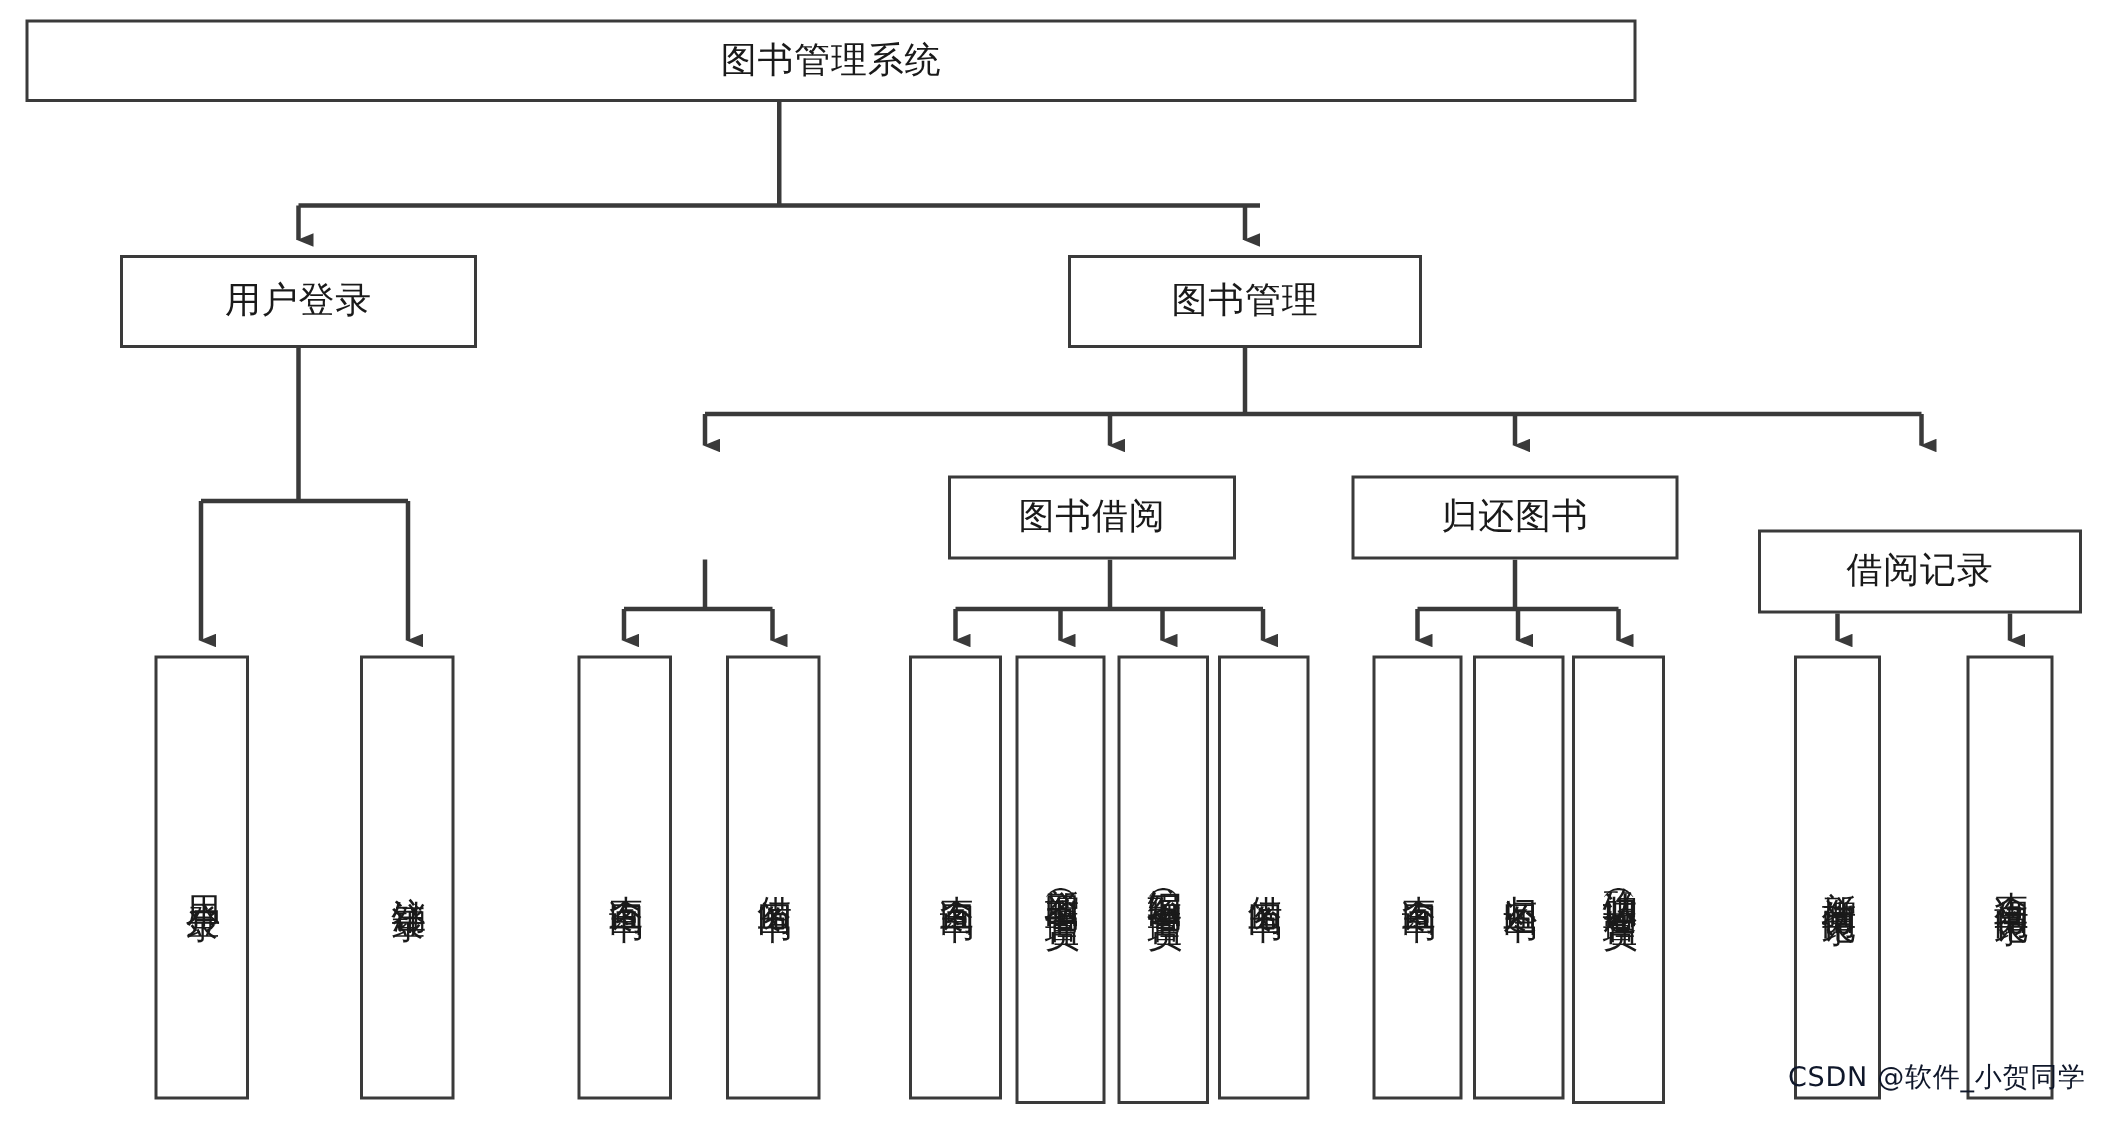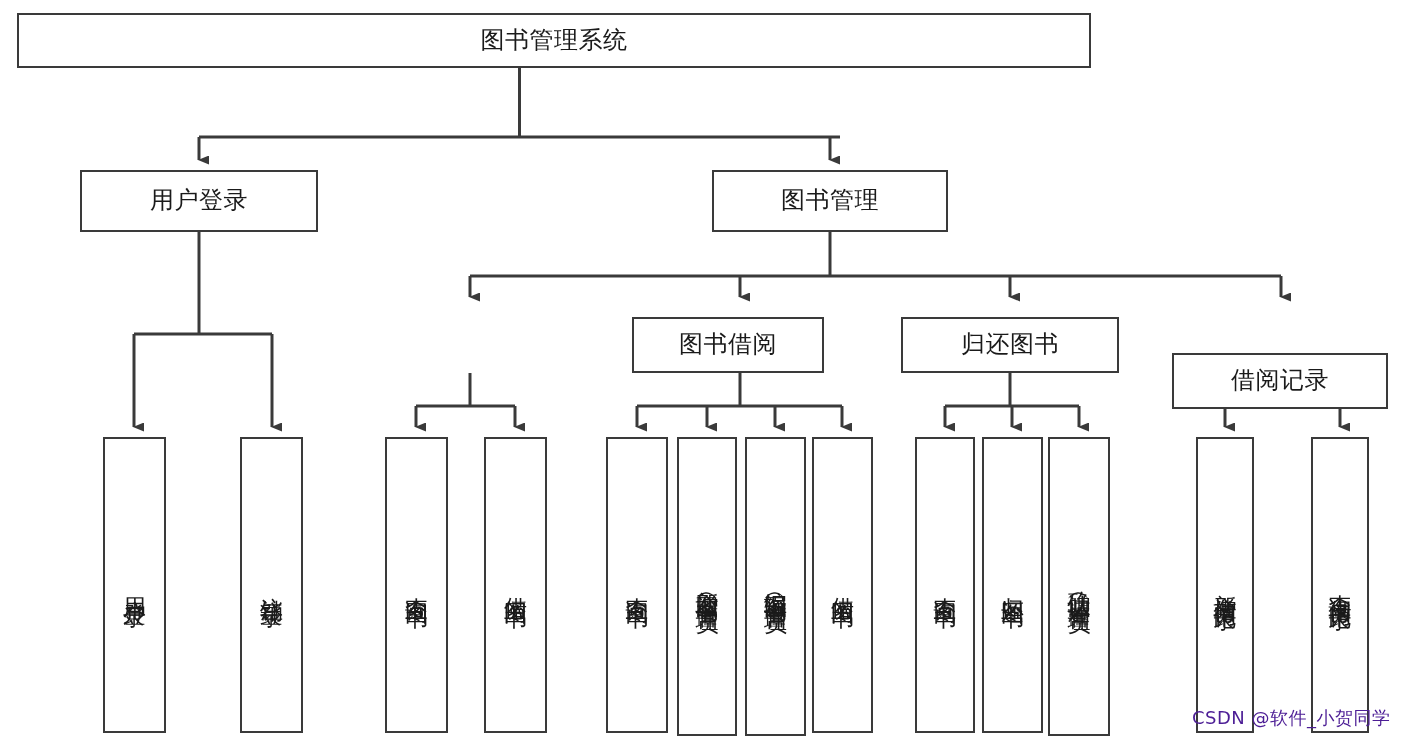--- a/index.html
+++ b/index.html
@@ -54,21 +54,21 @@
     writing-mode: vertical-rl;
     text-orientation: upright;
     font-size: 23px;
     letter-spacing: 3px;
     line-height: 1;
     white-space: nowrap;
   }
   .watermark {
     position: absolute;
     font-size: 18px;
-    color: #4c1d95;
+    color: #0f172a;
     white-space: nowrap;
     letter-spacing: 0.5px;
     pointer-events: none;
   }
 </style>
 </head>
 <body>
 
 <div id="diagram-root">
 

